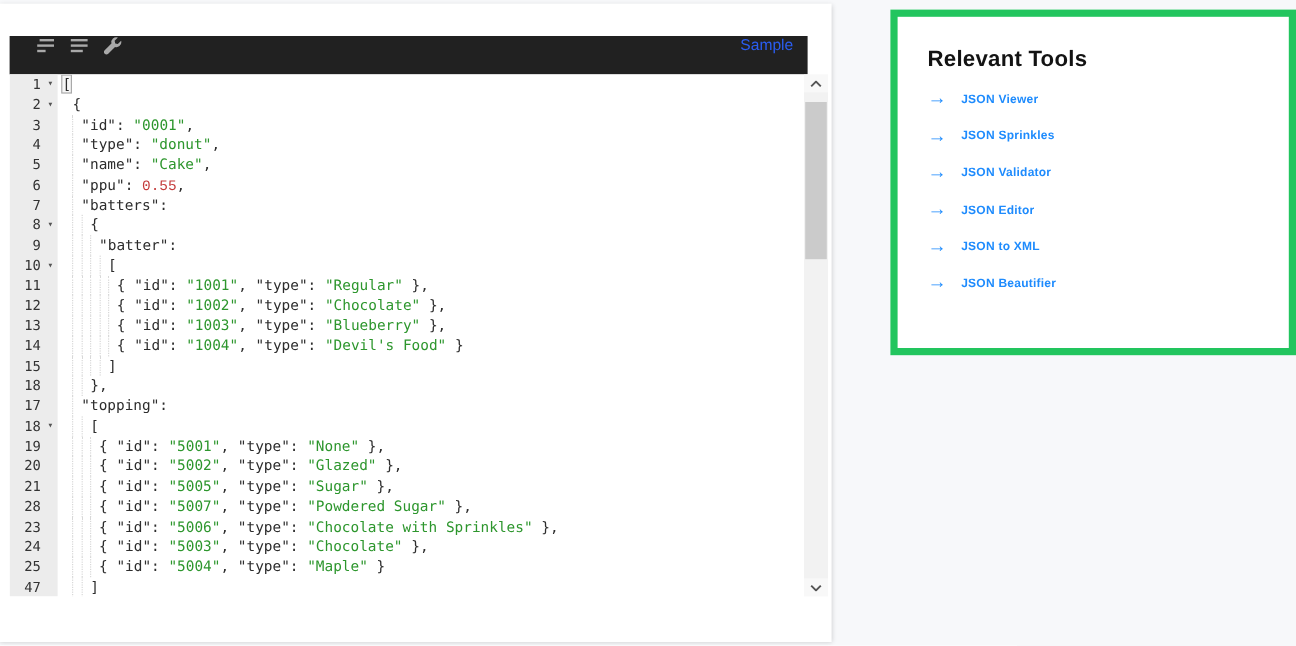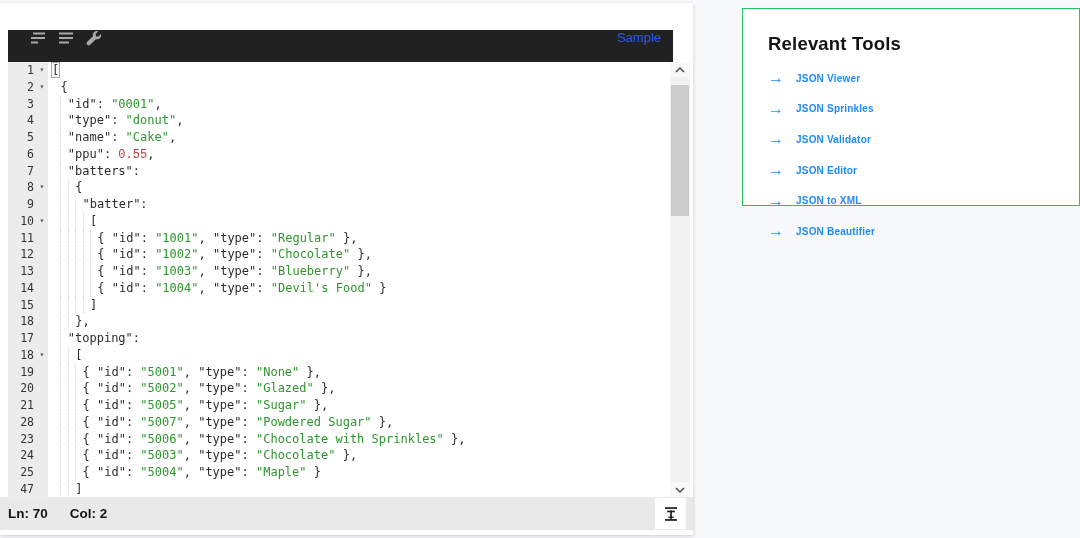--- a/index.html
+++ b/index.html
@@ -56,22 +56,22 @@
     font-size:13.5px; font-weight:700; color:#141414;
   }
   .status-item{ margin-right:22px; }
   .expand-btn{
     position:absolute; right:7px; top:1px; width:31px; height:31px; background:#fff;
     display:flex; align-items:center; justify-content:center; cursor:pointer;
   }
 
   
   .tools-card{
-    position:absolute; left:742px; top:8px; width:338px; height:198px;
-    background:#fff; border:1px solid #22c55e;
+    position:absolute; left:742px; top:8px; width:338px; height:288px;
+    background:#fff; border:6px solid #22c55e;
   }
   .tools-title{ font-size:18.5px; font-weight:700; color:#131313; margin:24px 0 8px 25px; letter-spacing:.2px; }
   .tool-link{ display:flex; align-items:center; height:30.6px; margin-left:25px; cursor:pointer; }
   .tool-arrow{ color:var(--link,#1e8bfd); font-size:16px; font-weight:600; width:28px; }
   .tool-label{ color:var(--link,#1e8bfd); font-size:10px; font-weight:600; letter-spacing:.2px; }
 </style>
 </head>
 <body>
 
 <div class="editor-card">
@@ -243,33 +243,20 @@
       </span>
       <span class="sb-thumb"></span>
       <span class="sb-btn sb-down">
         <svg width="10" height="6" viewBox="0 0 10 6">
             <polyline points="1,1 5,5 9,1" fill="none" stroke="#555" stroke-width="1.6"></polyline>
           </svg>
       </span>
     </div>
   </div>
 
-  <div class="status-bar">
-    <span class="status-item">Ln: 70</span>
-    <span class="status-item">Col: 2</span>
-    <span class="expand-btn">
-      <svg width="16" height="16" viewBox="0 0 16 16">
-        <rect x="2" y="1.2" width="12" height="1.7" fill="#1c1c1c"></rect>
-        <rect x="2" y="13.1" width="12" height="1.7" fill="#1c1c1c"></rect>
-        <rect x="4.2" y="4.6" width="7.6" height="1.7" fill="#1c1c1c"></rect>
-        <rect x="7.2" y="4.6" width="1.7" height="8.5" fill="#1c1c1c"></rect>
-        <rect x="5.4" y="10.6" width="5.2" height="1.3" fill="#1c1c1c"></rect>
-      </svg>
-    </span>
-  </div>
 </div>
 
 <div class="tools-card">
   <div class="tools-title">Relevant Tools</div>
   <div class="tool-link">
     <span class="tool-arrow">→</span>
     <span class="tool-label">JSON Viewer</span>
   </div>
   <div class="tool-link">
     <span class="tool-arrow">→</span>

